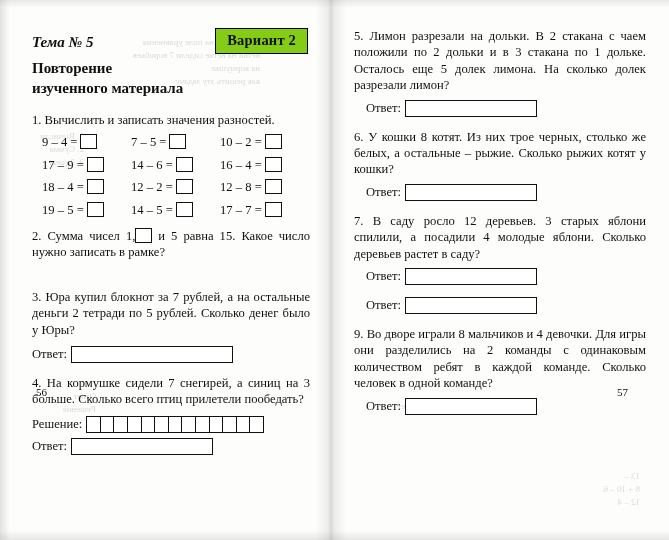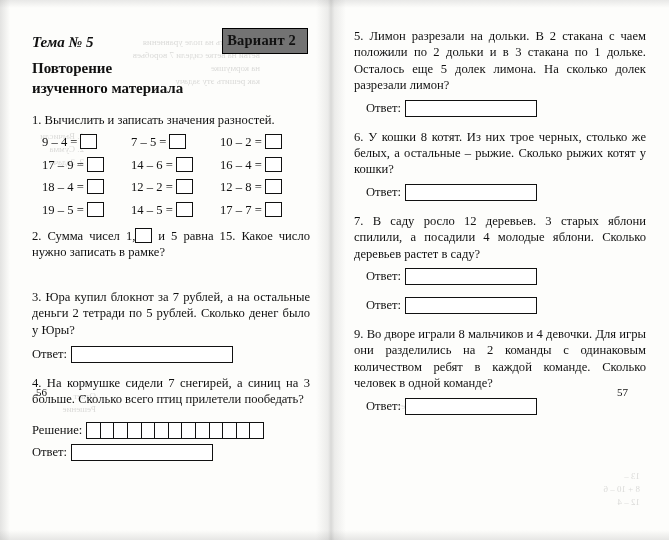--- a/index.html
+++ b/index.html
@@ -85,24 +85,24 @@
     left: 14px;
     font-style: italic;
     font-weight: bold;
     font-size: 15px;
   }
   .variant-box {
     position: absolute;
     top: 28px;
     right: 6px;
     border: 1.6px solid #000;
-    padding: 3px 11px 4px 4px;
+    padding: 3px 11px 4px 11px;
     font-weight: bold;
     font-size: 14.5px;
-    background: #737373;
+    background: #84cc16;
     letter-spacing: 0.2px;
   }
   .title {
     position: absolute;
     top: 58px;
     left: 14px;
     font-weight: bold;
     font-size: 15px;
     line-height: 20px;
     width: 240px;
@@ -276,21 +276,21 @@
           <span class="answer-label">Ответ:</span>
           <span class="answer-box ab-w1"></span>
         </div>
       </div>
 
       <div class="task" style="margin-top:12px;">
         <p>
           <span class="num">4.</span>
           <span>На кормушке сидели 7 снегирей, а синиц на 3 больше. Сколько всего птиц прилетели пообедать?</span>
         </p>
-        <div class="answer-row" style="margin-top:14px;">
+        <div class="answer-row" style="margin-top:8px;">
           <span class="answer-label">Решение:</span>
           <span class="cells">
             <span></span>
             <span></span>
             <span></span>
             <span></span>
             <span></span>
             <span></span>
             <span></span>
             <span></span>

